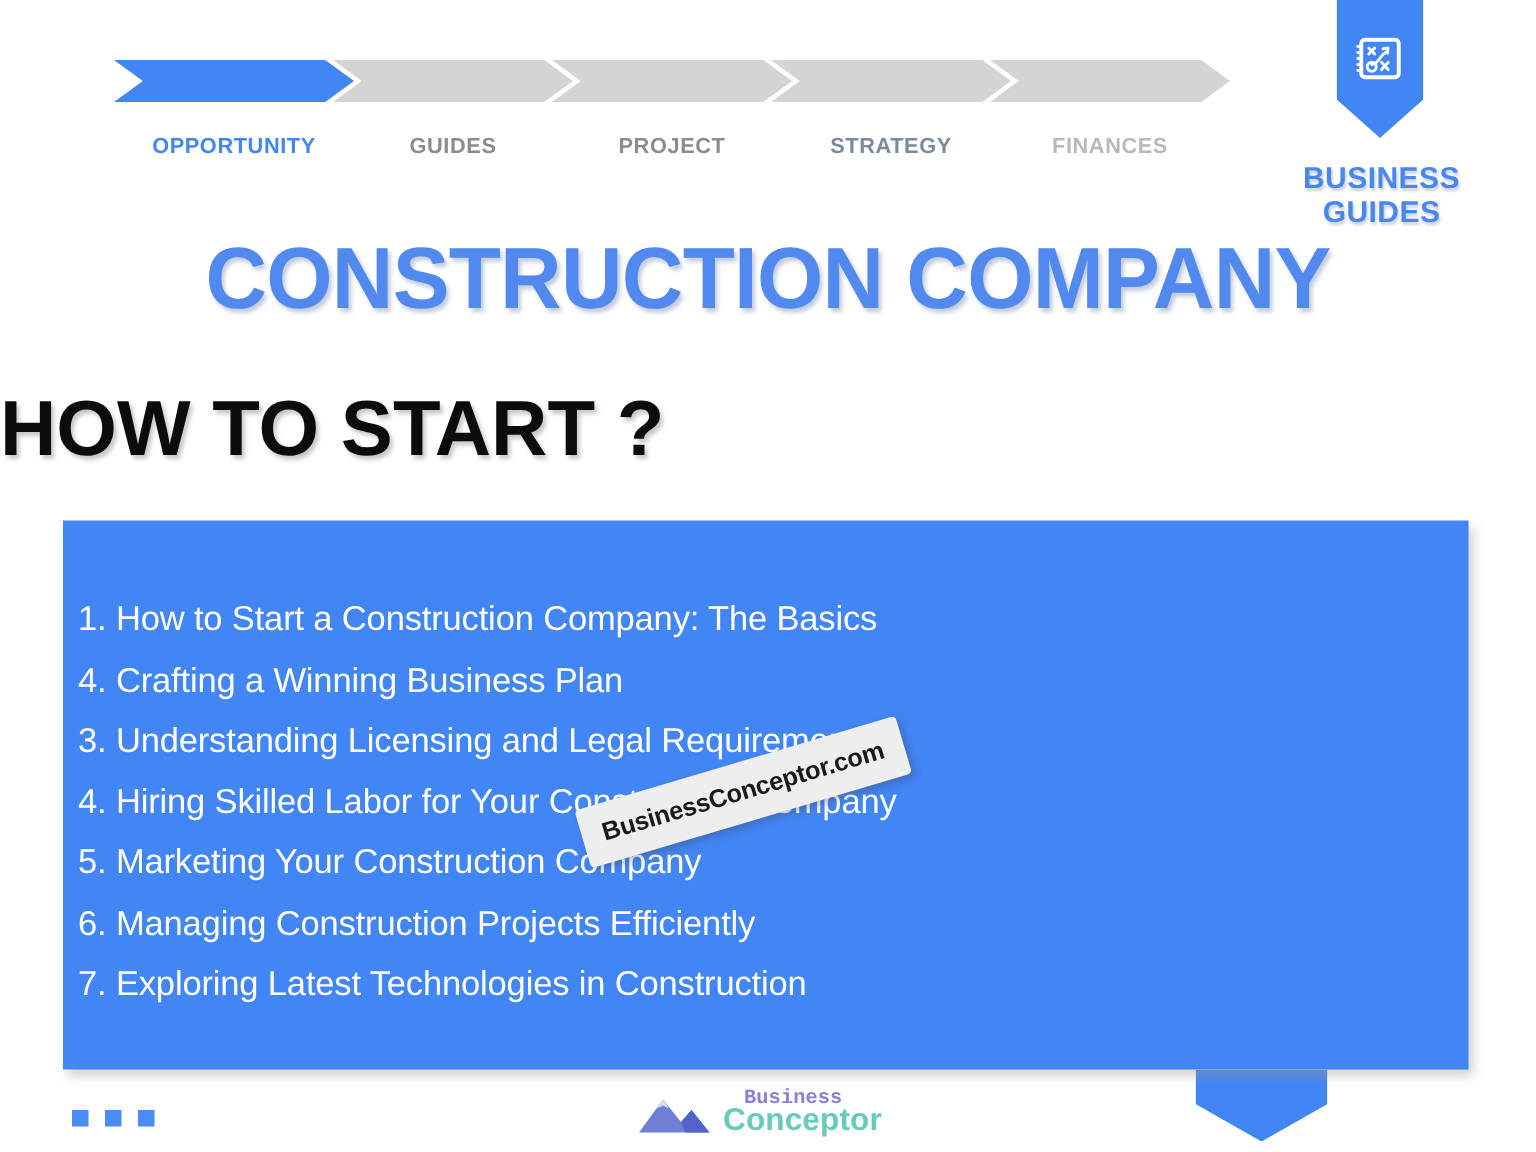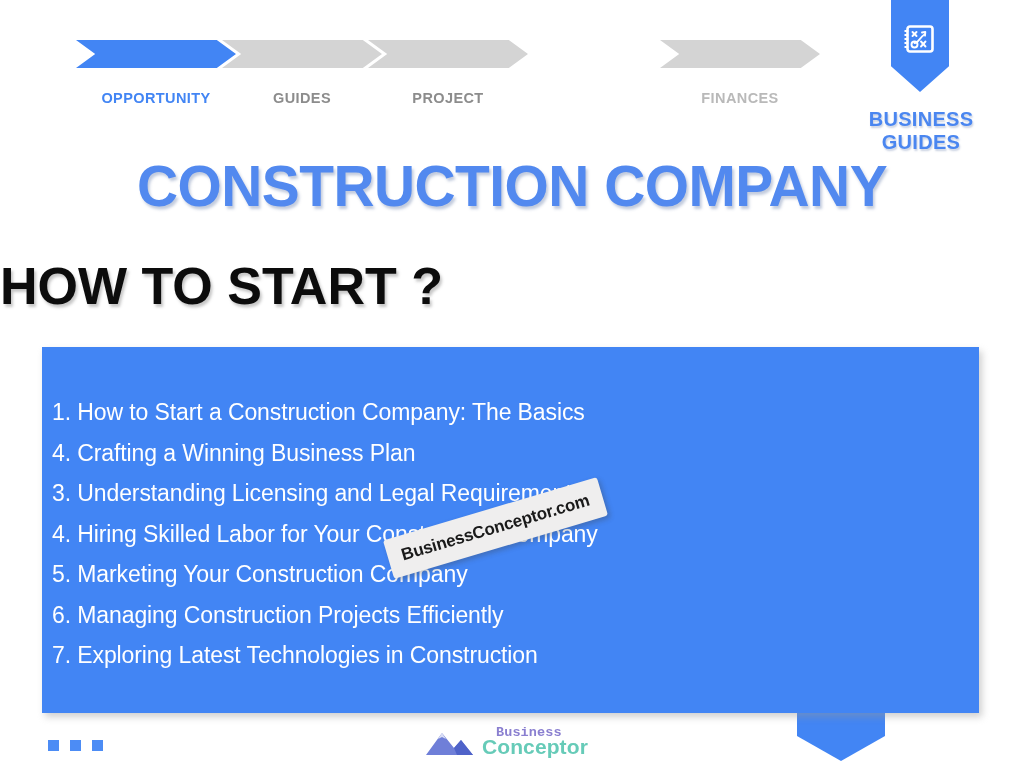--- a/index.html
+++ b/index.html
@@ -253,20 +253,24 @@
   <div class="step dim" style="left:146px">
     <div class="step-shape"></div>
     <div class="step-label">GUIDES</div>
   </div>
 
   <div class="step dim" style="left:292px">
     <div class="step-shape"></div>
     <div class="step-label">PROJECT</div>
   </div>
 
+  <div class="step dark" style="left:438px">
+    <div class="step-shape"></div>
+    <div class="step-label">STRATEGY</div>
+  </div>
 
   <div class="step faint" style="left:584px">
     <div class="step-shape"></div>
     <div class="step-label">FINANCES</div>
   </div>
 
 </div>
 
 <div id="brand">
   <div id="brand-ribbon"></div>

